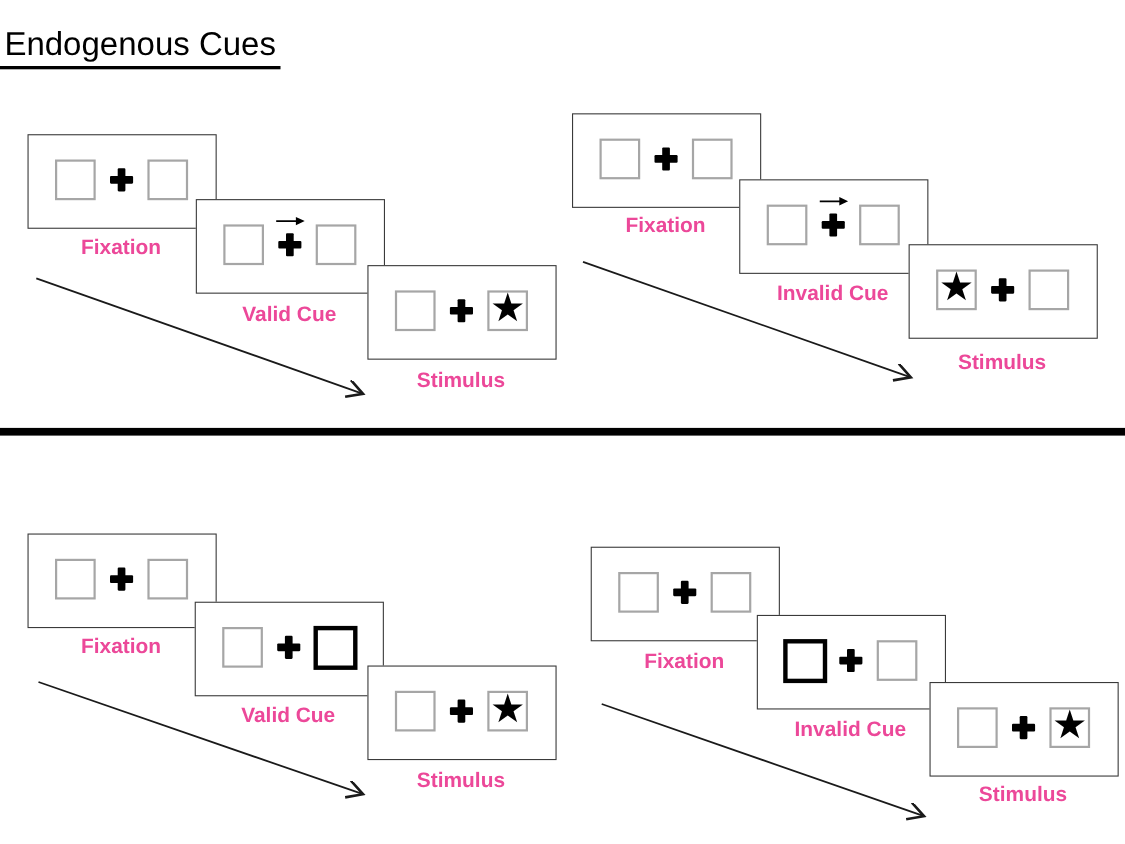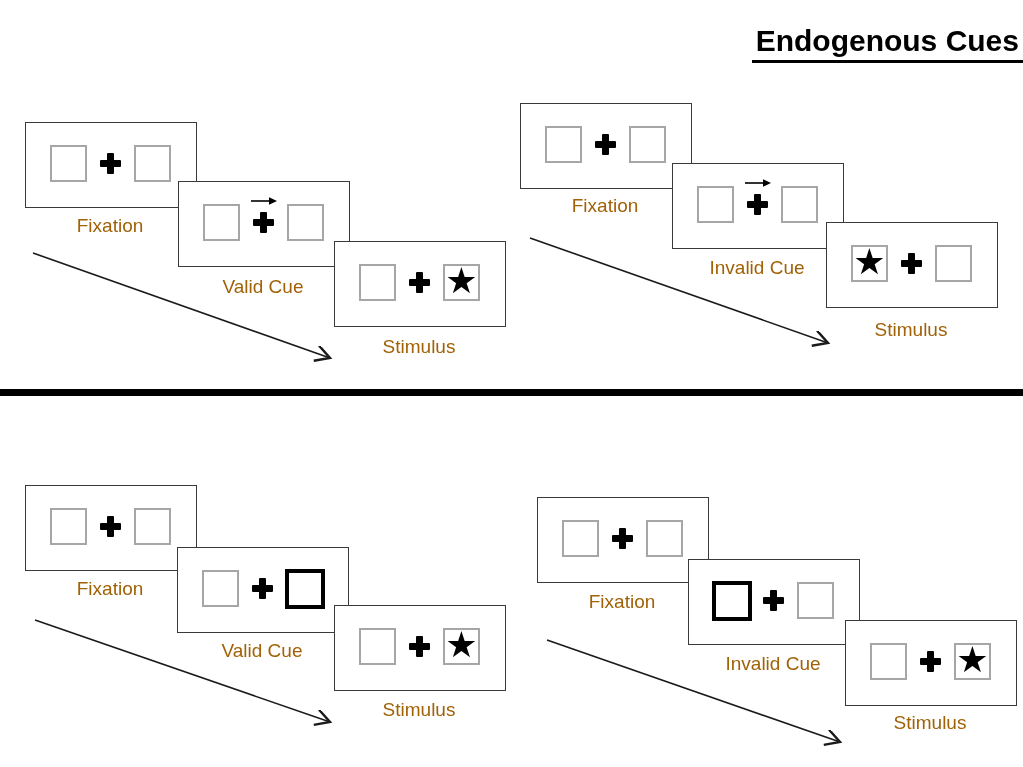--- a/index.html
+++ b/index.html
@@ -5,21 +5,21 @@
   html,body{margin:0;padding:0;background:#fff;}
   #canvas{
     position:relative;
     width:1023px;height:767px;
     background:#ffffff;
     overflow:hidden;
     font-family:"Liberation Sans", sans-serif;
   }
   .section-title{
     position:absolute;left:0;width:100%;
-    text-align:right;font-weight:700;font-size:30px;color:#000;
+    text-align:left;font-weight:400;font-size:30px;color:#000;
     letter-spacing:0px;
   }
   .section-title .u{
     display:inline-block;
     border-bottom:3px solid #000;
     padding:0 4px 2px 4px;
   }
   .divider{
     position:absolute;left:0;width:100%;height:7px;background:#000;
   }
@@ -47,21 +47,21 @@
     background:#000;border-radius:1px;
   }
   .cue-arrow{position:absolute;left:72px;top:13px;}
   .star{
     font-family:"DejaVu Sans", sans-serif;
     font-size:36px;line-height:1;color:#000;
     transform:translateY(-2px);
   }
   .plabel{
     position:absolute;width:170px;text-align:center;
-    font-weight:400;font-size:19px;color:#a16207;
+    font-weight:700;font-size:19px;color:#ec4899;
   }
   .timelines{position:absolute;left:0;top:0;z-index:0;pointer-events:none;}
   .panel.z1{z-index:1}.panel.z2{z-index:2}.panel.z3{z-index:3}
 </style>
 </head>
 <body>
 
 <div id="canvas">
 
   <svg class="timelines" width="1023" height="767" viewBox="0 0 1023 767">

